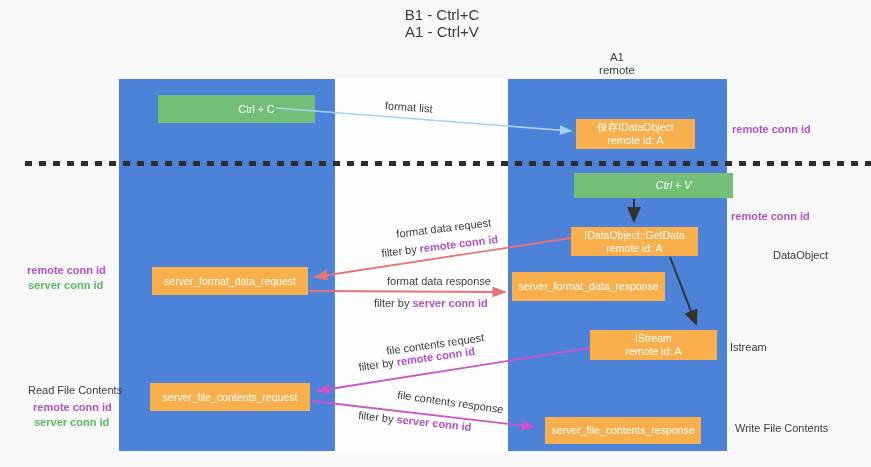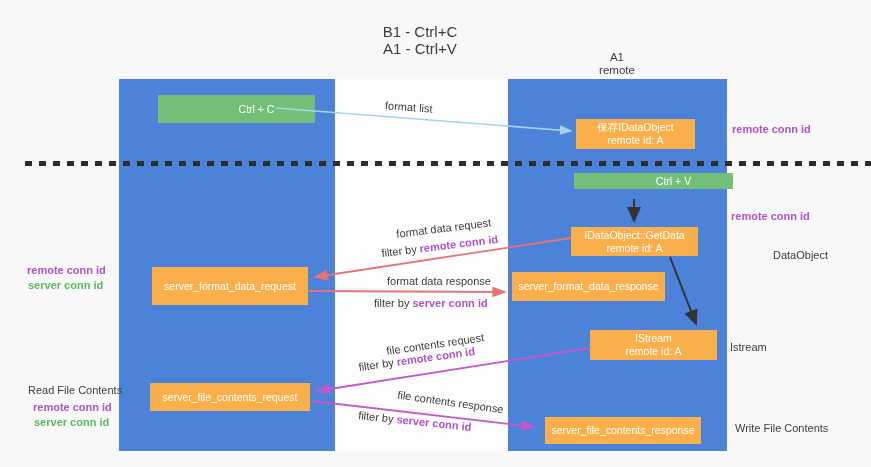--- a/index.html
+++ b/index.html
@@ -23,21 +23,21 @@
   .greentx{color:#5cb860;font-weight:bold;}
   .blacktx{color:#3d3d3d;}
   .filter-pre{margin-right:3px;}
   .side{z-index:5;font-size:11px;white-space:nowrap;}
 </style>
 </head>
 <body>
 
 <div id="stage">
 
-  <div class="abs title" style="left:270px;top:6px;width:300px;margin-top:17px;">
+  <div class="abs title" style="left:292px;top:6px;width:300px;">
     <div>B1 - Ctrl+C</div>
     <div>A1 - Ctrl+V</div>
   </div>
 
   <div class="abs hdr" style="left:147px;top:51px;width:120px;margin-top:44px;">
     <div>B1</div>
     <div>connection</div>
   </div>
   <div class="abs hdr" style="left:557px;top:51px;width:120px;">
     <div>A1</div>
@@ -52,30 +52,30 @@
 
   <div class="abs node green" style="left:158px;top:95px;width:117px;height:28px;">
     <div>Ctrl + C</div>
   </div>
 
   <div class="abs node orange" style="left:576px;top:119px;width:119px;height:30px;">
     <div>保存IDataObject</div>
     <div>remote id: A</div>
   </div>
 
-  <div class="abs node green" style="left:574px;top:173px;width:119px;height:16px;">
+  <div class="abs node green" style="left:574px;top:173px;width:119px;height:25px;font-style:italic;">
     <div>Ctrl + V</div>
   </div>
 
   <div class="abs node orange" style="left:571px;top:227px;width:127px;height:29px;">
     <div>IDataObject::GetData</div>
     <div>remote id: A</div>
   </div>
 
-  <div class="abs node orange" style="left:152px;top:267px;width:156px;height:38px;">
+  <div class="abs node orange" style="left:152px;top:267px;width:156px;height:28px;">
     <div>server_format_data_request</div>
   </div>
 
   <div class="abs node orange" style="left:512px;top:272px;width:153px;height:29px;">
     <div>server_format_data_response</div>
   </div>
 
   <div class="abs node orange" style="left:590px;top:330px;width:127px;height:30px;">
     <div>IStream</div>
     <div>remote id: A</div>

